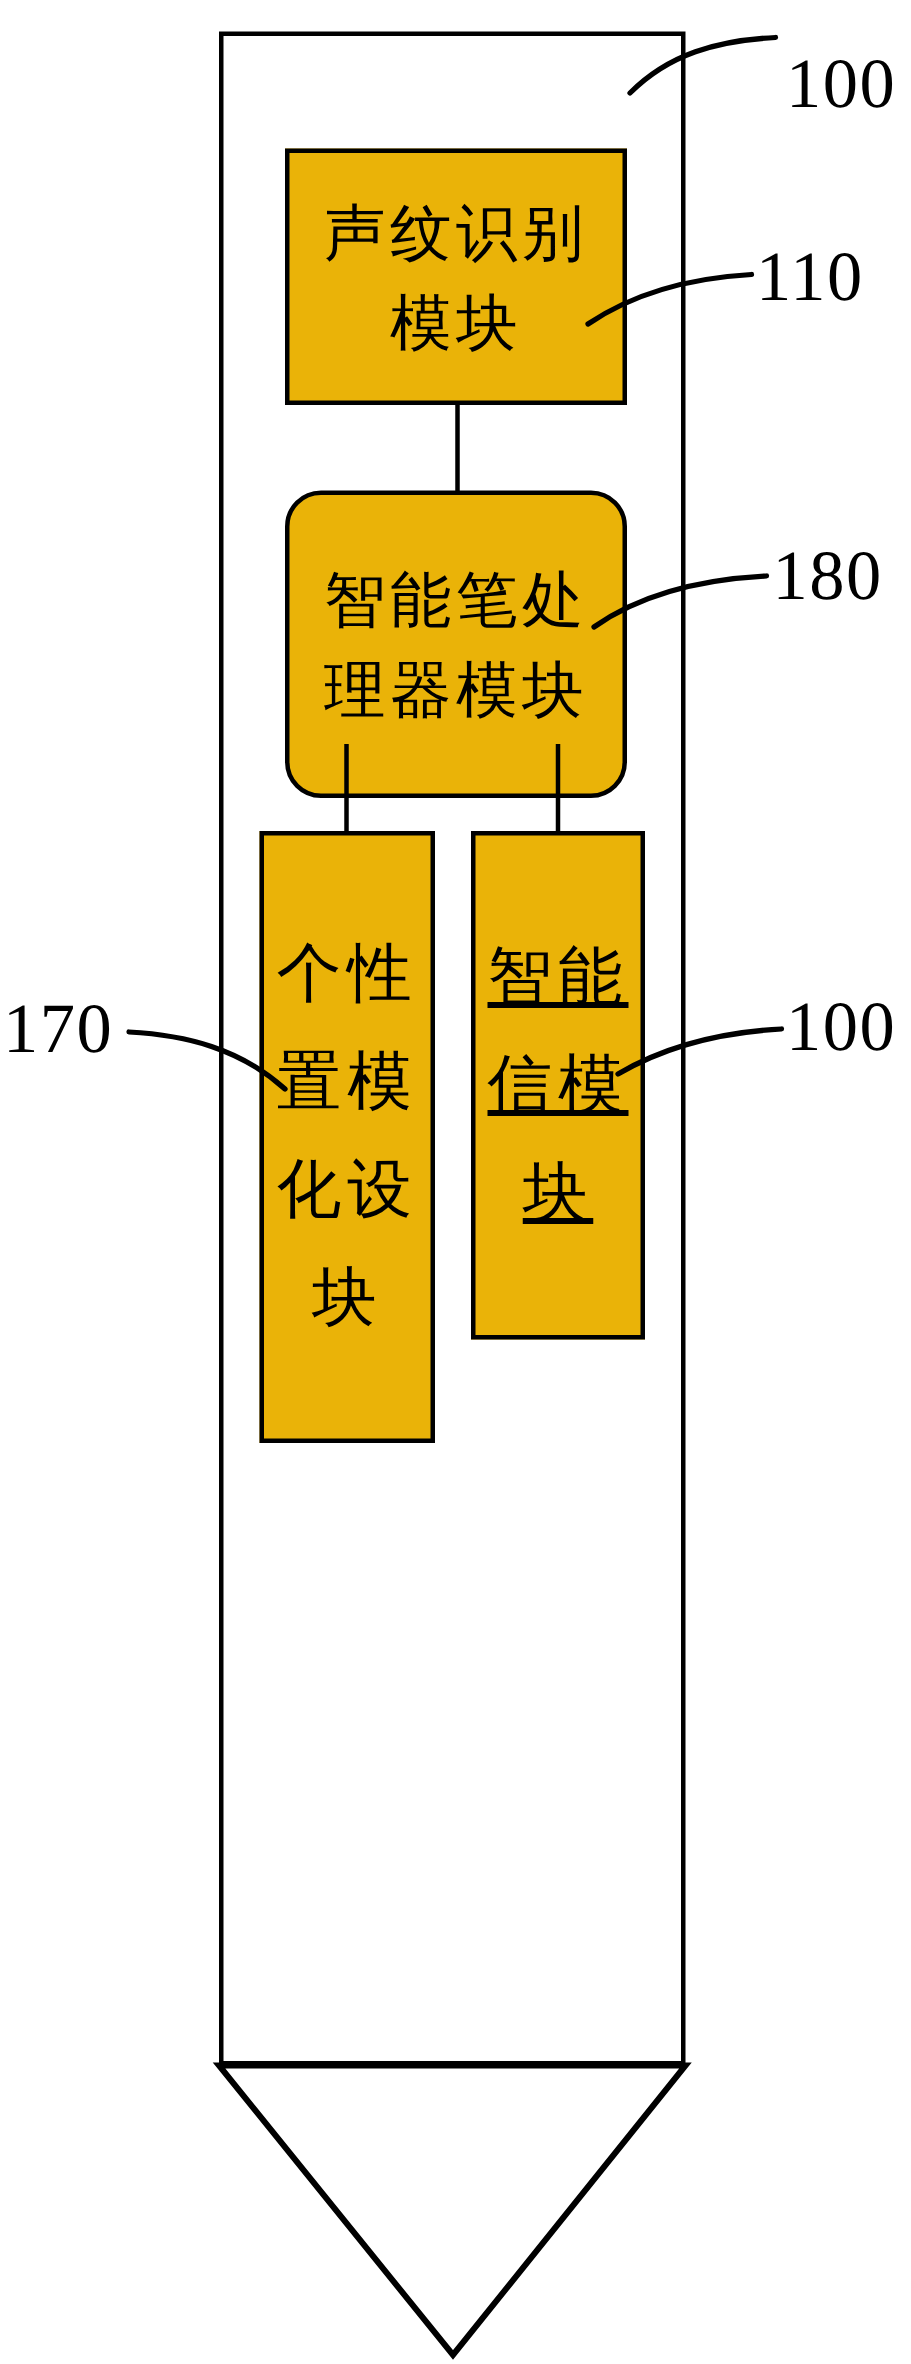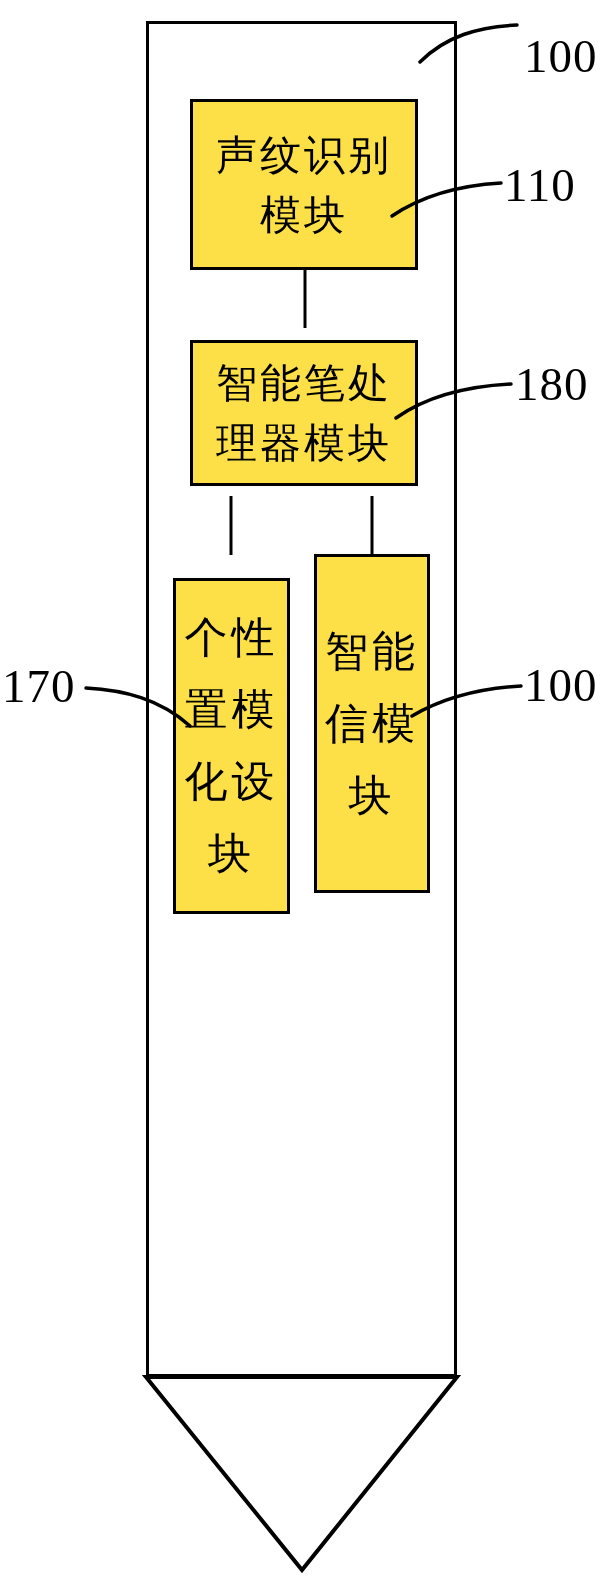--- a/index.html
+++ b/index.html
@@ -23,46 +23,46 @@
     width: 311px;
     height: 1356px;
     border: 3px solid #000000;
     box-sizing: border-box;
     background: #ffffff;
   }
   .module-box {
     position: absolute;
     border: 3px solid #000000;
     box-sizing: border-box;
-    background: #fde047;
+    background: #eab308;
     display: flex;
     flex-direction: column;
     align-items: center;
     justify-content: center;
     text-align: center;
   }
   .module-box .tline {
     display: block;
     white-space: nowrap;
   }
   .box-110 {
     left: 190px; top: 99px; width: 228px; height: 171px;
     font-size: 41px; line-height: 60px; letter-spacing: 3px;
   }
   .box-130 {
-    left: 190px; top: 340px; width: 228px; height: 146px;
-    font-size: 41px; line-height: 60px; letter-spacing: 3px;
+    left: 190px; top: 327px; width: 228px; height: 205px;
+    font-size: 41px; line-height: 60px; letter-spacing: 3px; border-radius: 24px;
   }
   .box-170 {
-    left: 173px; top: 554px; width: 117px; height: 336px;
-    font-size: 43px; line-height: 72px; letter-spacing: 4px; margin-top: 24px;
+    left: 173px; top: 554px; width: 117px; height: 408px;
+    font-size: 43px; line-height: 72px; letter-spacing: 4px;
   }
   .box-150 {
     left: 314px; top: 554px; width: 116px; height: 339px;
-    font-size: 43px; line-height: 72px; letter-spacing: 4px;
+    font-size: 43px; line-height: 72px; letter-spacing: 4px; text-decoration: underline;
   }
   .ref-num {
     position: absolute;
     font-family: "Liberation Serif", serif;
     font-size: 47px;
     line-height: 47px;
     letter-spacing: 1px;
     white-space: nowrap;
   }
   .ref-100 { left: 524px; top: 2px; margin-top: 31px;   }

